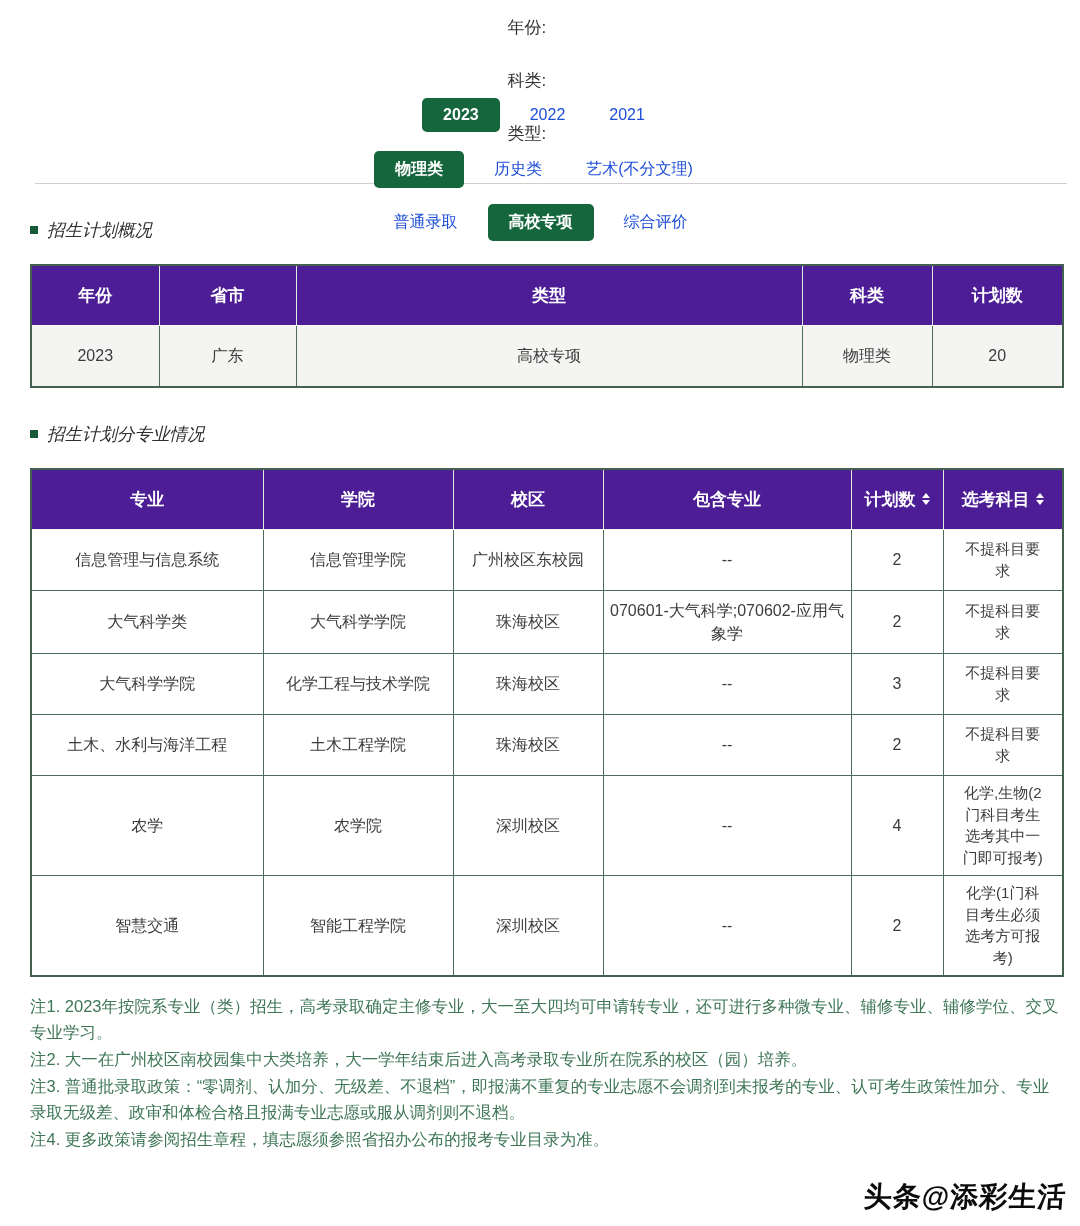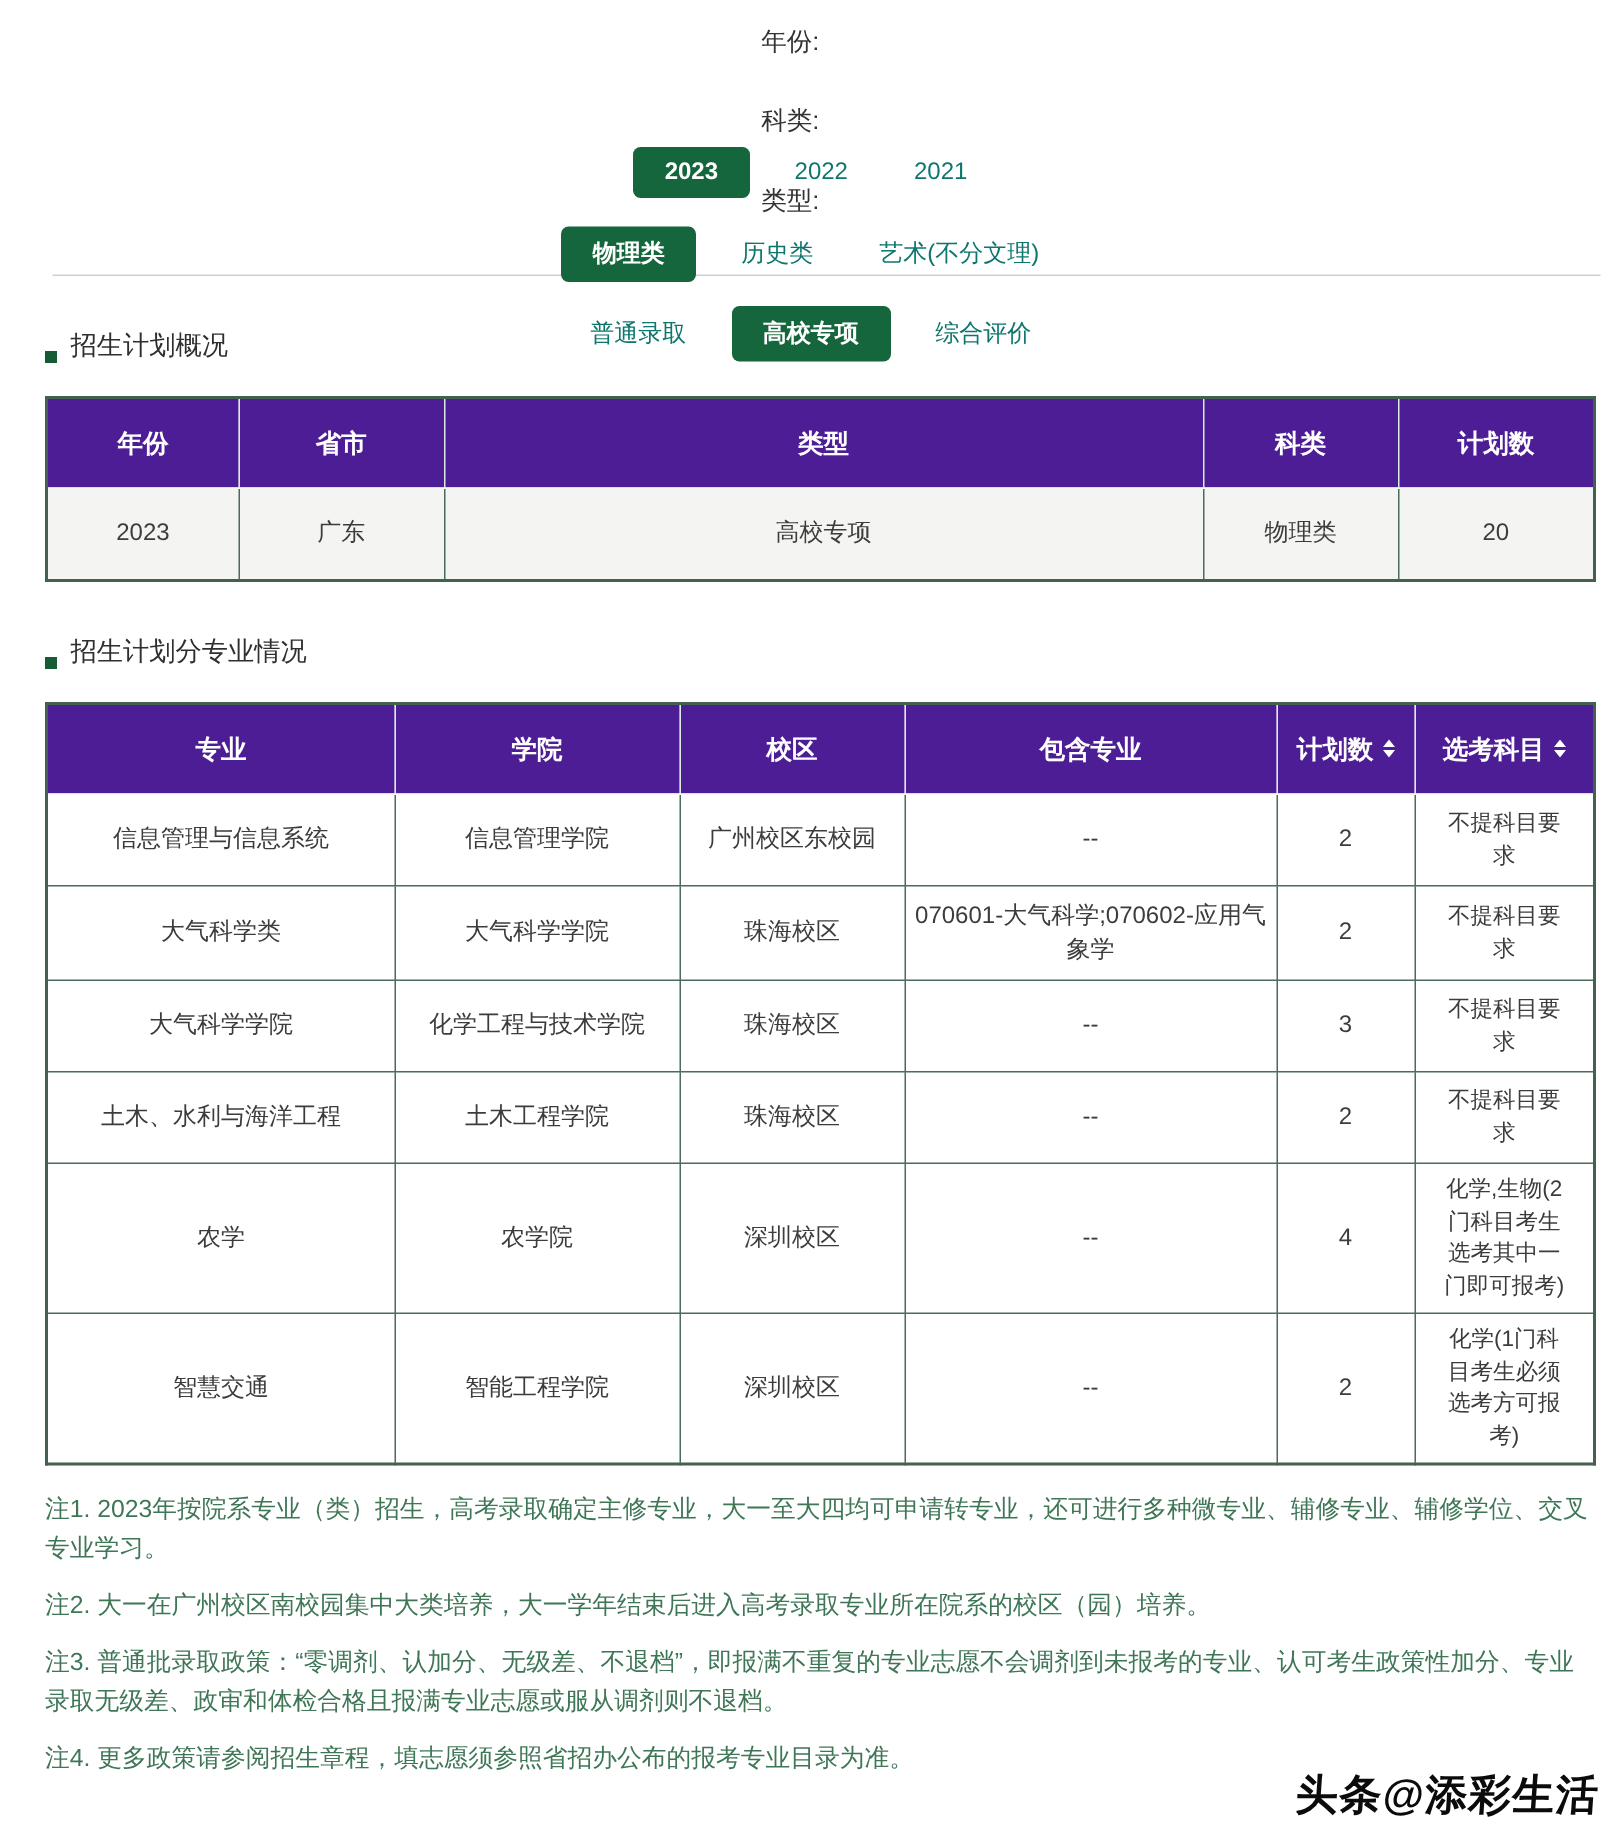--- a/index.html
+++ b/index.html
@@ -4,48 +4,48 @@
 <style>
   * { box-sizing: border-box; }
   html,body { margin:0; padding:0; background:#fff; }
   body { font-family:"Liberation Sans","DejaVu Sans",sans-serif; color:#333; }
   .page { position:relative; width:1080px; height:1226px; overflow:hidden; padding:16px 13px 0 30px; }
 
   
   .filter-row { display:flex; align-items:center; height:53px;flex-direction:column; }
   .filter-label { width:82px; font-size:17px; color:#333; flex:0 0 82px; }
   .opts { display:flex; align-items:center; }
-  .opt { font-size:16px; color:#0f766e; padding:8px 14px; margin-right:16px; cursor:pointer; white-space:nowrap; }
+  .opt { font-size:16px; color:#1d4ed8; padding:8px 14px; margin-right:16px; cursor:pointer; white-space:nowrap; }
   .opt.selected { background:#15663c; color:#fff; border-radius:5px; font-weight:bold; padding:8px 21px; }
 
   .divider { border:none; border-top:1px solid #cfcfcf; margin:8px 0 0 5px; }
 
   
-  .sec { display:flex; align-items:flex-end; margin:34px 0 22px 0; font-size:17.5px; color:#2f2f2f; font-weight:500; }
+  .sec { display:flex; align-items:center; margin:34px 0 22px 0; font-size:17.5px; color:#2f2f2f; font-weight:500;font-style:italic; }
   .bullet { width:8px; height:8px; background:#155c36; margin-right:9px; flex:0 0 8px; }
 
   
   table { border-collapse:collapse; table-layout:fixed; width:1032px; border:2px solid #44614f; }
   th { background:#4c1d95; color:#fff; font-size:17px; font-weight:bold; height:60px;
        border-right:1px solid #dcebe1; border-bottom:1px solid #f2f7f3; text-align:center; padding:4px; }
   th:last-child { border-right:none; }
   td { border:1px solid #4b6b5c; font-size:16px; color:#3c3c3c; text-align:center;
        padding:8px 6px; line-height:1.45; background:#fff; word-break:break-all; }
   .t1 td { background:#f4f5f3; height:62px; }
   .t2 td { height:61px; }
   .t2 td:nth-child(6) { font-size:15px; padding:6px 18px; }
   .thx { display:inline-flex; align-items:center; justify-content:center; }
   .sort { display:inline-flex; flex-direction:column; align-items:center; margin-left:6px; }
   .sort i { display:block; width:0; height:0; border-left:4px solid transparent; border-right:4px solid transparent; }
   .sort .up { border-bottom:5px solid #fff; margin-bottom:2px; }
   .sort .down { border-top:5px solid #fff; }
 
   
   .notes { margin-top:16px; font-size:16.5px; color:#3e7656; line-height:1.58; width:1035px; }
-  .notes p { margin:12px 0; }
+  .notes p { margin:1px 0; }
 
   
   .watermark { position:absolute; right:14px; bottom:10px; font-size:28px; font-weight:bold;
                color:#0b0b0b; letter-spacing:1px; transform:skewX(-4deg); }
 </style>
 </head>
 <body>
 
 <div class="page">
 

